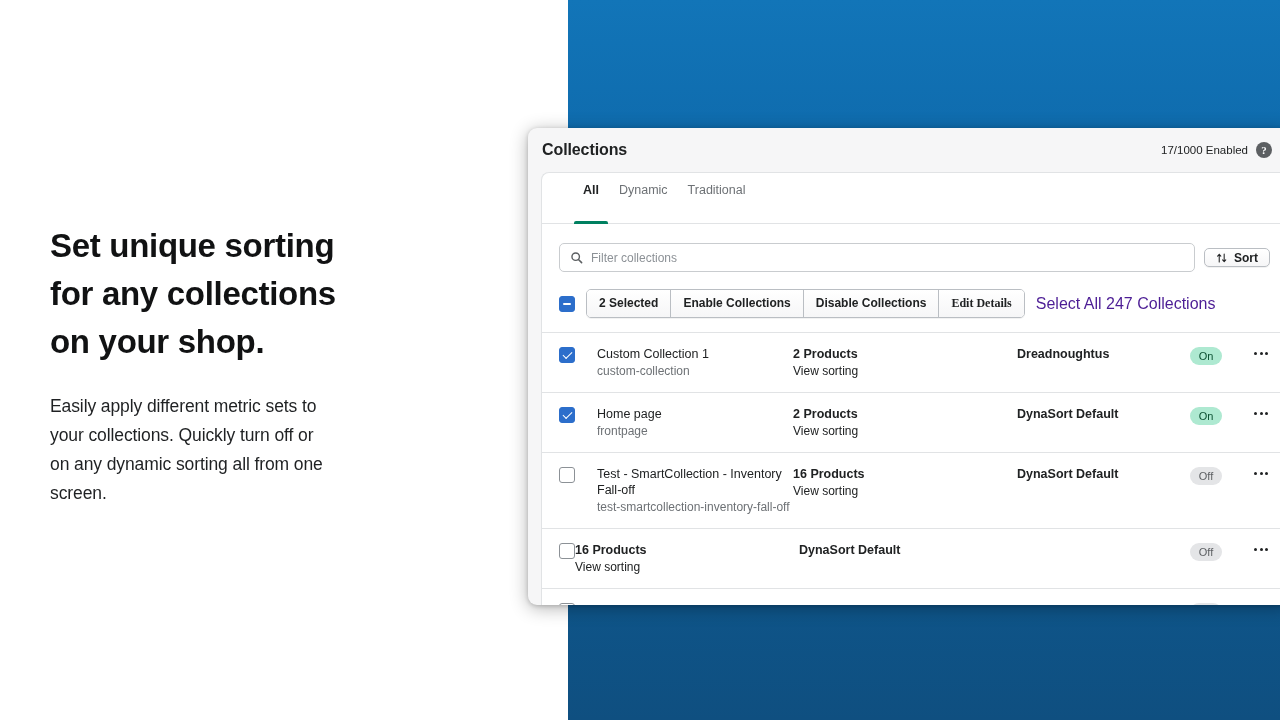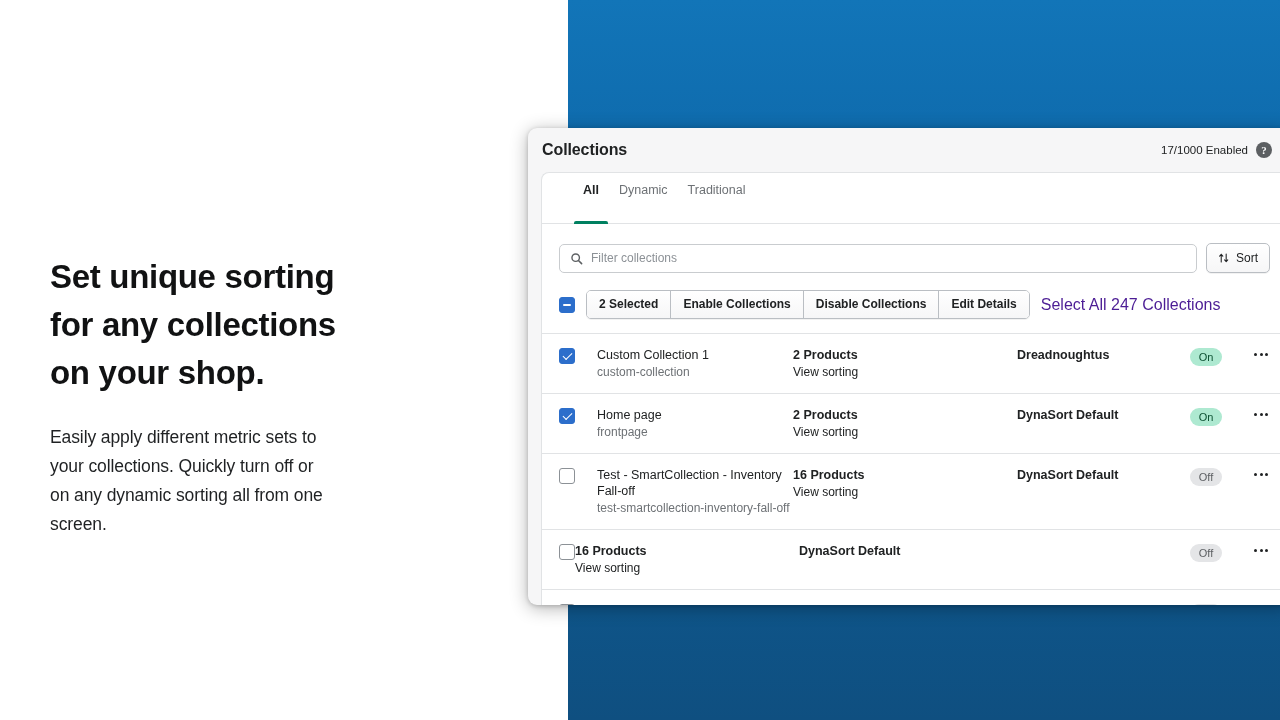--- a/index.html
+++ b/index.html
@@ -6,21 +6,21 @@
   html, body {
     width: 1280px; height: 720px;
     overflow: hidden;
     background: #ffffff;
     font-family: "Liberation Sans", sans-serif;
     -webkit-font-smoothing: antialiased;
   }
   #stage { position: relative; width: 1280px; height: 720px; background: #fff; overflow: hidden; }
 
   
-  .promo { position: absolute; left: 50px; top: 253px; width: 400px; }
+  .promo { position: absolute; left: 50px; top: 222px; width: 400px; }
   .promo-heading {
     font-size: 33px; line-height: 48px; font-weight: 700;
     color: #111213; letter-spacing: -0.3px;
     white-space: pre-line;
   }
   .promo-body {
     margin-top: 26px;
     font-size: 17.5px; line-height: 29px; font-weight: 400;
     color: #1f2123; letter-spacing: -0.1px;
     white-space: pre-line;
@@ -83,24 +83,24 @@
   
   .filter-row { display: flex; align-items: center; gap: 9px; padding: 19px 18px 0 17px; }
   .search-box {
     flex: 1; height: 29px; display: flex; align-items: center; gap: 8px;
     border: 1px solid #c9cccf; border-radius: 5px; padding: 0 10px;
     background: #fff; cursor: text;
   }
   .search-box svg { flex: 0 0 auto; }
   .search-placeholder { font-size: 12px; color: #8c9196; }
   .sort-btn {
-    height: 30px; display: flex; align-items: center; gap: 6px;
+    height: 19px; display: flex; align-items: center; gap: 6px;
     border: 1px solid #babec3; border-radius: 5px; padding: 0 11px;
     background: linear-gradient(180deg,#fff,#f6f6f7);
-    font-size: 12px; font-weight: 400; color: #202223; cursor: pointer;
+    font-size: 12px; font-weight: 700; color: #202223; cursor: pointer;
     box-shadow: 0 1px 0 rgba(0,0,0,0.05);
   }
 
   
   .bulk-row { display: flex; align-items: center; gap: 11px; padding: 17px 18px 14px 17px; }
   .cb {
     width: 16px; height: 16px; border-radius: 3px; flex: 0 0 auto;
     display: flex; align-items: center; justify-content: center; cursor: pointer;
   }
   .cb.unchecked { background: #fff; border: 1.5px solid #8c9196; }
@@ -111,21 +111,21 @@
   .cb .dash { width: 8px; height: 2px; background: #fff; border-radius: 1px; }
 
   .btn-group { display: flex; border: 1px solid #babec3; border-radius: 5px; overflow: hidden;
                box-shadow: 0 1px 0 rgba(0,0,0,0.05); }
   .btn-group .bbtn {
     font-size: 12px; font-weight: 600; color: #202223;
     padding: 0 12px; height: 27px; line-height: 27px;
     background: linear-gradient(180deg,#fff,#f6f6f7);
     border-right: 1px solid #babec3; cursor: pointer; white-space: nowrap;
   }
-  .btn-group .bbtn:last-child { border-right: none; }
+  .btn-group .bbtn:last-child { border-right: none; font-family: Liberation Serif, serif; }
   .select-all-link { font-size: 16px; color: #4c1d95; cursor: pointer; white-space: nowrap; }
 
   
   .rows { border-top: 1px solid #e1e3e5; }
   .row {
     display: flex; align-items: flex-start;
     padding: 13px 18px 13px 17px;
     border-bottom: 1px solid #e1e3e5;
     position: relative;
   }

